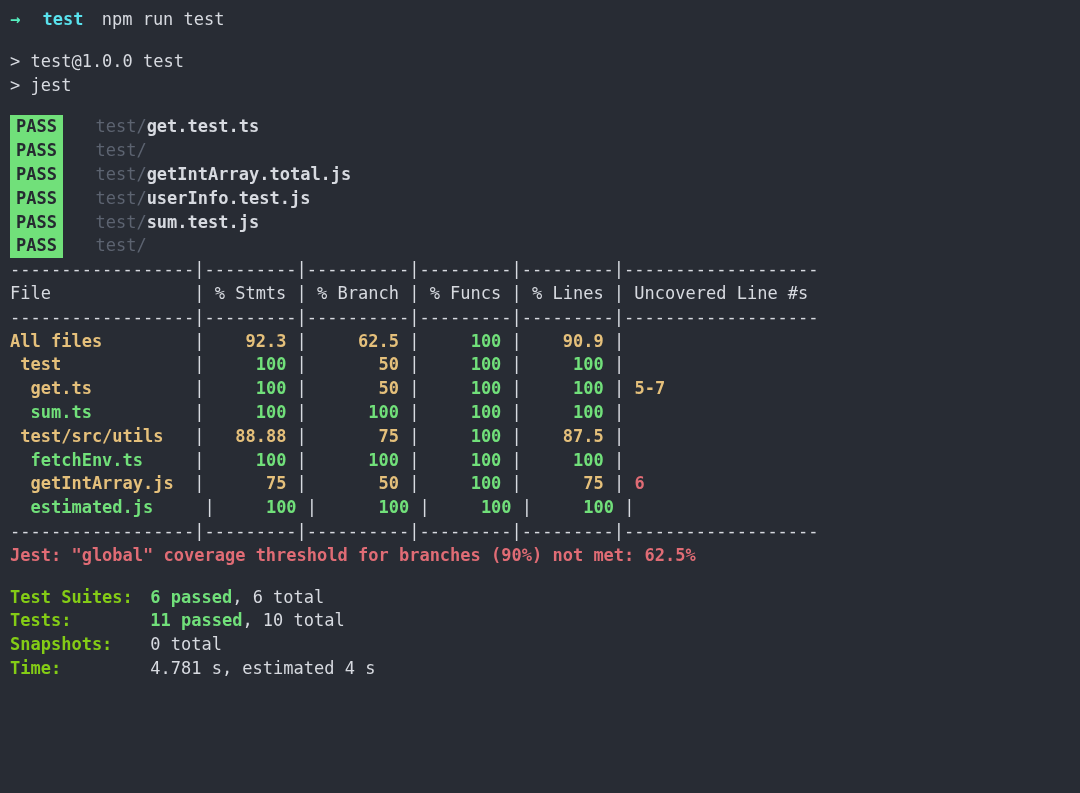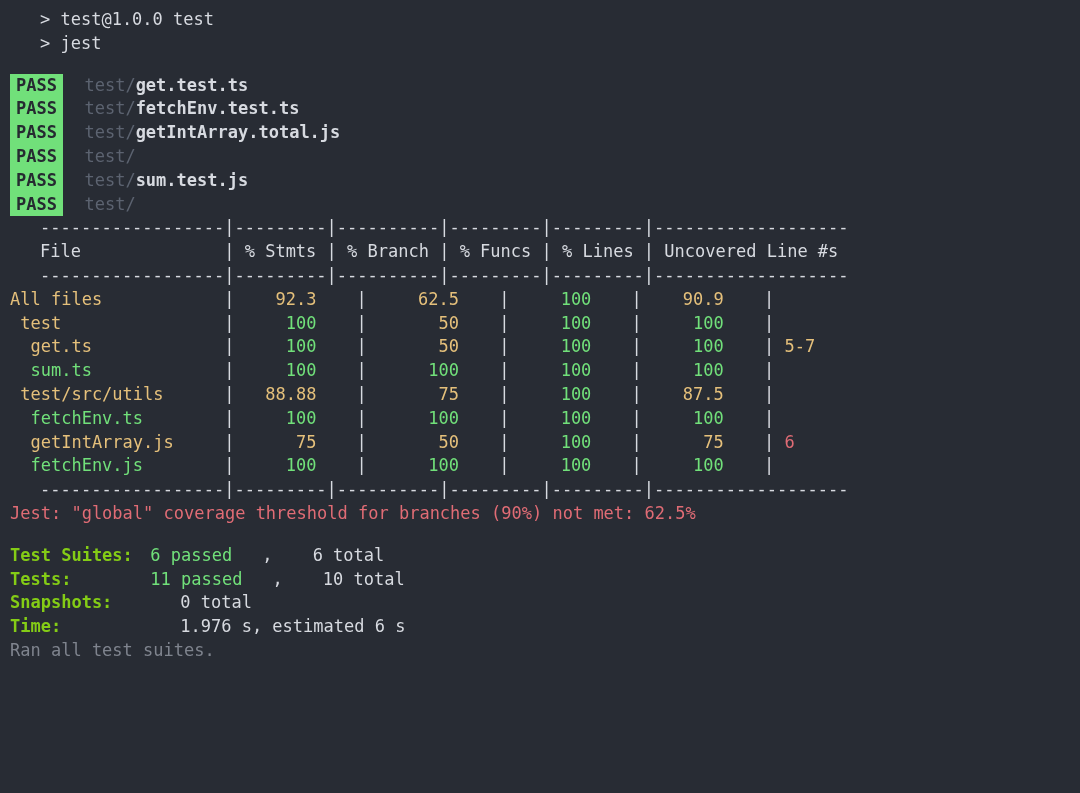--- a/index.html
+++ b/index.html
@@ -11,73 +11,78 @@
     font-size: 17px;
     line-height: 1.4;
     color: #abb2bf;
     overflow: hidden;
   }
   .terminal { padding: 8px 10px; }
   .prompt-line { margin-bottom: 18px; }
   .arrow { color: #56f0c0; font-weight: bold; }
   .dir { color: #59e2ed; font-weight: bold; margin-left: 12px; }
   .cmd { color: #d7dae0; margin-left: 8px; }
-  .white { color: #d7dae0; margin-left: 30px; }
-  .bold { font-weight: normal; }
+  .white { color: #d7dae0; }
+  .bold { font-weight: bold; }
   .dim { color: #7f848e; }
   .green { color: #71e07a; }
   .yellow { color: #e5c07b; }
   .red { color: #e06c75; }
   .pass-badge {
     background: #71e07a;
     color: #262a31;
     font-weight: bold;
     padding: 0 6px;
-    margin-right: 1px;
+    margin-right: 12px;
   }
   .test-line { display: flex; align-items: center; }
   .test-path { color: #5c6370; }
   .test-file { color: #d7dae0; font-weight: bold; }
   pre.cov { white-space: pre; font-family: inherit; font-size: inherit; line-height: 1.4; }
   .summary-label { color: #84cc16; font-weight: bold; }
 </style>
 </head>
 <body>
 
 <div class="terminal">
 
+  <div class="prompt-line">
+    <span class="arrow">→</span>
+    <span class="dir">test</span>
+    <span class="cmd">npm run test</span>
+  </div>
 
   <div class="white">&gt; test@1.0.0 test</div>
   <div class="white">&gt; jest</div>
 
   <div style="height:18px"></div>
 
   <div id="tests-block">
       <div class="test-line">
         <span class="pass-badge"> PASS </span>
         <span>&nbsp;&nbsp;</span>
         <span class="test-path">test/</span>
         <span class="test-file">get.test.ts</span>
       </div>
       <div class="test-line">
         <span class="pass-badge"> PASS </span>
         <span>&nbsp;&nbsp;</span>
         <span class="test-path">test/</span>
-        <span class="test-file">fetchEnv.test.ts</span>
       </div>
       <div class="test-line">
         <span class="pass-badge"> PASS </span>
         <span>&nbsp;&nbsp;</span>
         <span class="test-path">test/</span>
         <span class="test-file">getIntArray.total.js</span>
       </div>
       <div class="test-line">
         <span class="pass-badge"> PASS </span>
         <span>&nbsp;&nbsp;</span>
         <span class="test-path">test/</span>
+        <span class="test-file">userInfo.test.js</span>
       </div>
       <div class="test-line">
         <span class="pass-badge"> PASS </span>
         <span>&nbsp;&nbsp;</span>
         <span class="test-path">test/</span>
         <span class="test-file">sum.test.js</span>
       </div>
       <div class="test-line">
         <span class="pass-badge"> PASS </span>
         <span>&nbsp;&nbsp;</span>
@@ -88,21 +93,21 @@
   <pre class="cov" id="coverage-table"><span class="white">------------------|---------|----------|---------|---------|-------------------</span>
 <span class="white">File              | % Stmts | % Branch | % Funcs | % Lines | Uncovered Line #s </span>
 <span class="white">------------------|---------|----------|---------|---------|-------------------</span>
 <span class="bold yellow">All files         </span><span class="white">|</span><span class="bold yellow">    92.3 </span><span class="white">|</span><span class="bold yellow">     62.5 </span><span class="white">|</span><span class="bold green">     100 </span><span class="white">|</span><span class="bold yellow">    90.9 </span><span class="white">|</span><span>                   </span>
 <span class="bold yellow"> test             </span><span class="white">|</span><span class="bold green">     100 </span><span class="white">|</span><span class="bold yellow">       50 </span><span class="white">|</span><span class="bold green">     100 </span><span class="white">|</span><span class="bold green">     100 </span><span class="white">|</span><span>                   </span>
 <span class="bold yellow">  get.ts          </span><span class="white">|</span><span class="bold green">     100 </span><span class="white">|</span><span class="bold yellow">       50 </span><span class="white">|</span><span class="bold green">     100 </span><span class="white">|</span><span class="bold green">     100 </span><span class="white">|</span><span class="bold yellow"> 5-7               </span>
 <span class="bold green">  sum.ts          </span><span class="white">|</span><span class="bold green">     100 </span><span class="white">|</span><span class="bold green">      100 </span><span class="white">|</span><span class="bold green">     100 </span><span class="white">|</span><span class="bold green">     100 </span><span class="white">|</span><span>                   </span>
 <span class="bold yellow"> test/src/utils   </span><span class="white">|</span><span class="bold yellow">   88.88 </span><span class="white">|</span><span class="bold yellow">       75 </span><span class="white">|</span><span class="bold green">     100 </span><span class="white">|</span><span class="bold yellow">    87.5 </span><span class="white">|</span><span>                   </span>
 <span class="bold green">  fetchEnv.ts     </span><span class="white">|</span><span class="bold green">     100 </span><span class="white">|</span><span class="bold green">      100 </span><span class="white">|</span><span class="bold green">     100 </span><span class="white">|</span><span class="bold green">     100 </span><span class="white">|</span><span>                   </span>
 <span class="bold yellow">  getIntArray.js  </span><span class="white">|</span><span class="bold yellow">      75 </span><span class="white">|</span><span class="bold yellow">       50 </span><span class="white">|</span><span class="bold green">     100 </span><span class="white">|</span><span class="bold yellow">      75 </span><span class="white">|</span><span class="bold red"> 6                 </span>
-<span class="bold green">  fetchEnv.js     </span><span class="white">|</span><span class="bold green">     100 </span><span class="white">|</span><span class="bold green">      100 </span><span class="white">|</span><span class="bold green">     100 </span><span class="white">|</span><span class="bold green">     100 </span><span class="white">|</span><span>                   </span>
+<span class="bold green">  estimated.js     </span><span class="white">|</span><span class="bold green">     100 </span><span class="white">|</span><span class="bold green">      100 </span><span class="white">|</span><span class="bold green">     100 </span><span class="white">|</span><span class="bold green">     100 </span><span class="white">|</span><span>                   </span>
 <span class="white">------------------|---------|----------|---------|---------|-------------------</span>
 </pre>
 
   <div class="red bold">Jest: "global" coverage threshold for branches (90%) not met: 62.5%</div>
 
   <div style="height:18px"></div>
 
   <div>
     <div>
       <span class="summary-label" style="display:inline-block;width:130px">Test Suites:</span>
@@ -111,18 +116,17 @@
     <div>
       <span class="summary-label" style="display:inline-block;width:130px">Tests:</span>
       <span class="green bold">11 passed</span><span class="white">, </span><span class="white">10 total</span>
     </div>
     <div>
       <span class="summary-label" style="display:inline-block;width:130px">Snapshots:</span>
       <span class="white">0 total</span>
     </div>
     <div>
       <span class="summary-label" style="display:inline-block;width:130px">Time:</span>
-      <span class="white">1.976 s, estimated 6 s</span>
+      <span class="white">4.781 s, estimated 4 s</span>
     </div>
-    <div class="dim">Ran all test suites.</div>
   </div>
 
 </div>
 
 </body></html>

